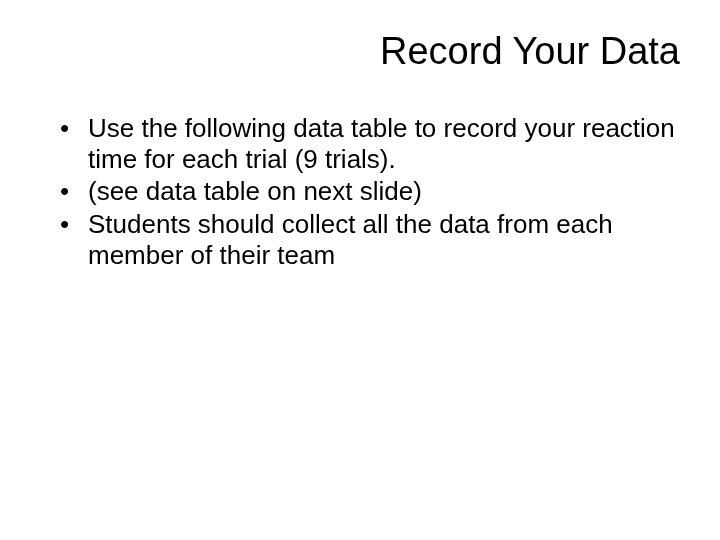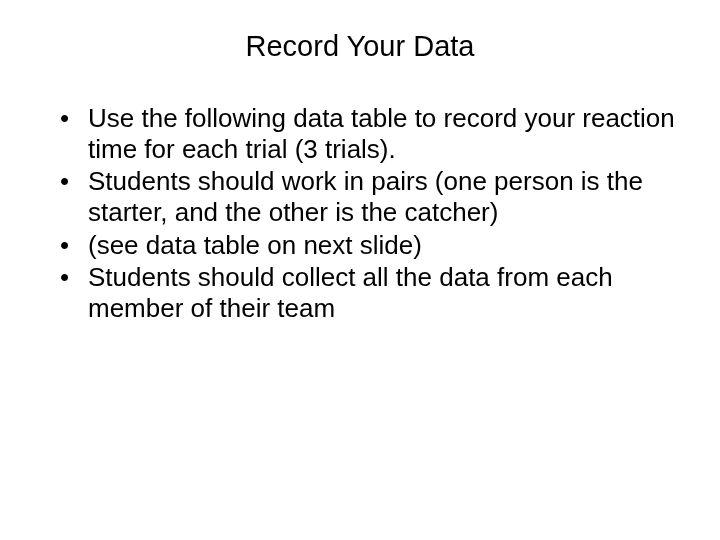--- a/index.html
+++ b/index.html
@@ -11,22 +11,22 @@
     font-family: Arial, Helvetica, sans-serif;
     color: #000000;
   }
   .slide {
     width: 720px;
     height: 540px;
     box-sizing: border-box;
     padding: 30px 40px 40px 40px;
   }
   .title {
-    font-size: 29px;
-    text-align: center;
+    font-size: 38px;
+    text-align: right;
     margin: 0 0 40px 0;
     font-weight: normal;
   }
   ul.bullets {
     list-style: none;
     margin: 0;
     padding: 0 0 0 20px;
   }
   ul.bullets li {
     position: relative;
@@ -42,18 +42,17 @@
     top: 0;
     font-size: 26px;
   }
 </style>
 </head>
 <body>
 
 <div class="slide">
   <h1 class="title">Record Your Data</h1>
   <ul class="bullets">
-    <li>Use the following data table to record your reaction time for each trial (3 trials).</li>
-    <li>Students should work in pairs (one person is the starter, and the other is the catcher)</li>
+    <li>Use the following data table to record your reaction time for each trial (9 trials).</li>
     <li>(see data table on next slide)</li>
     <li>Students should collect all the data from each member of their team</li>
   </ul>
 </div>
 
 </body></html>

